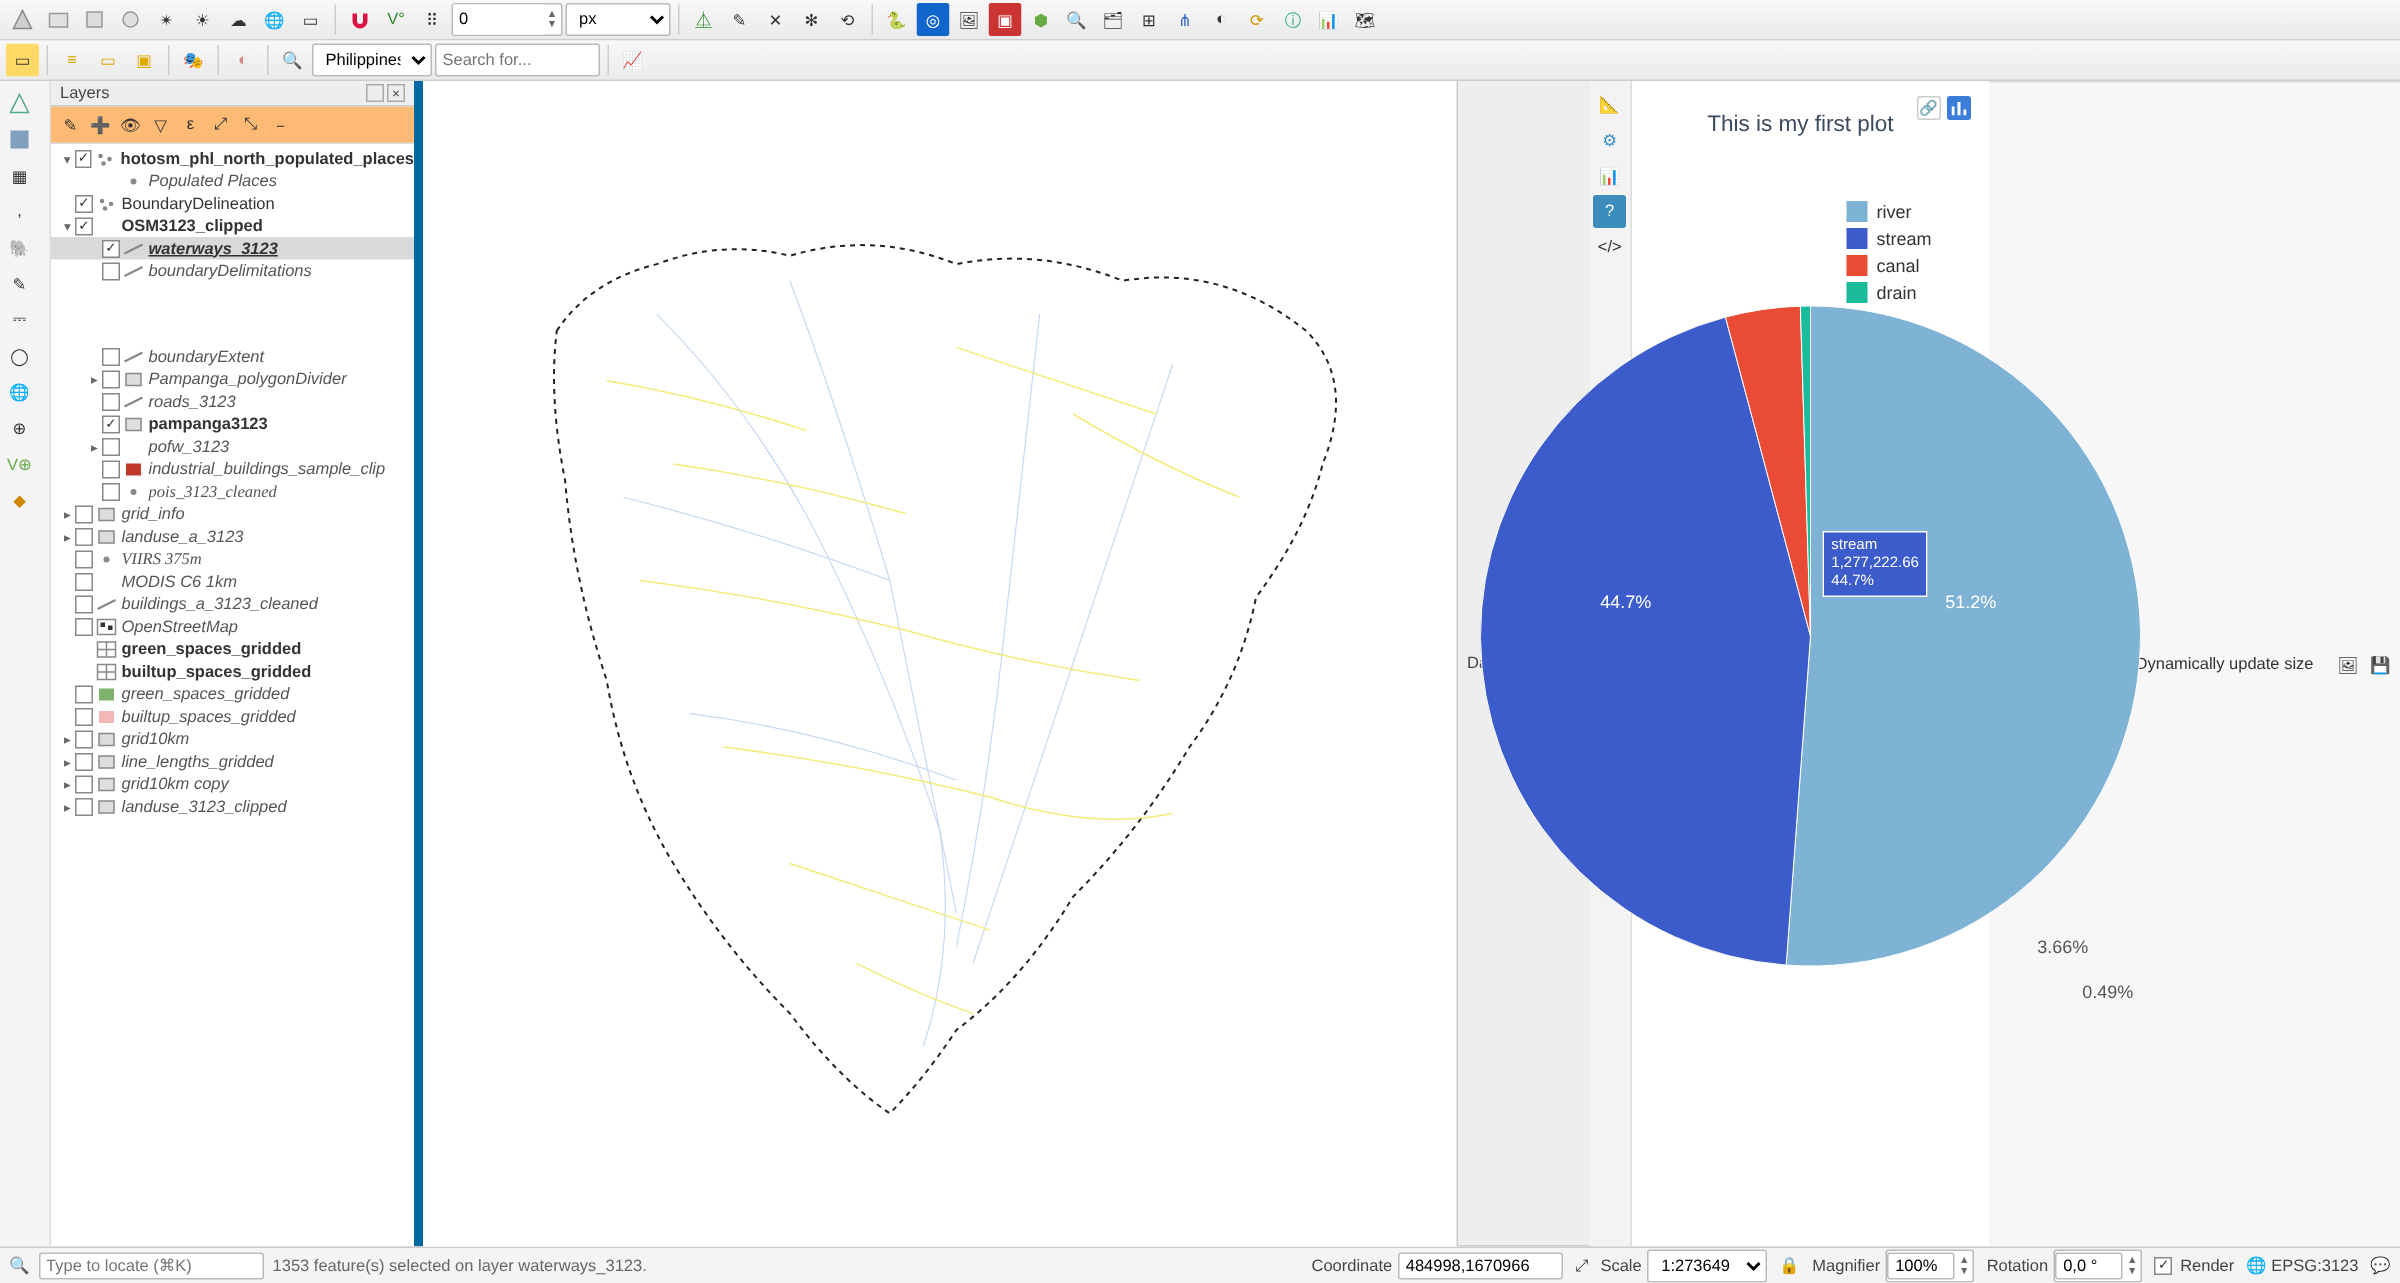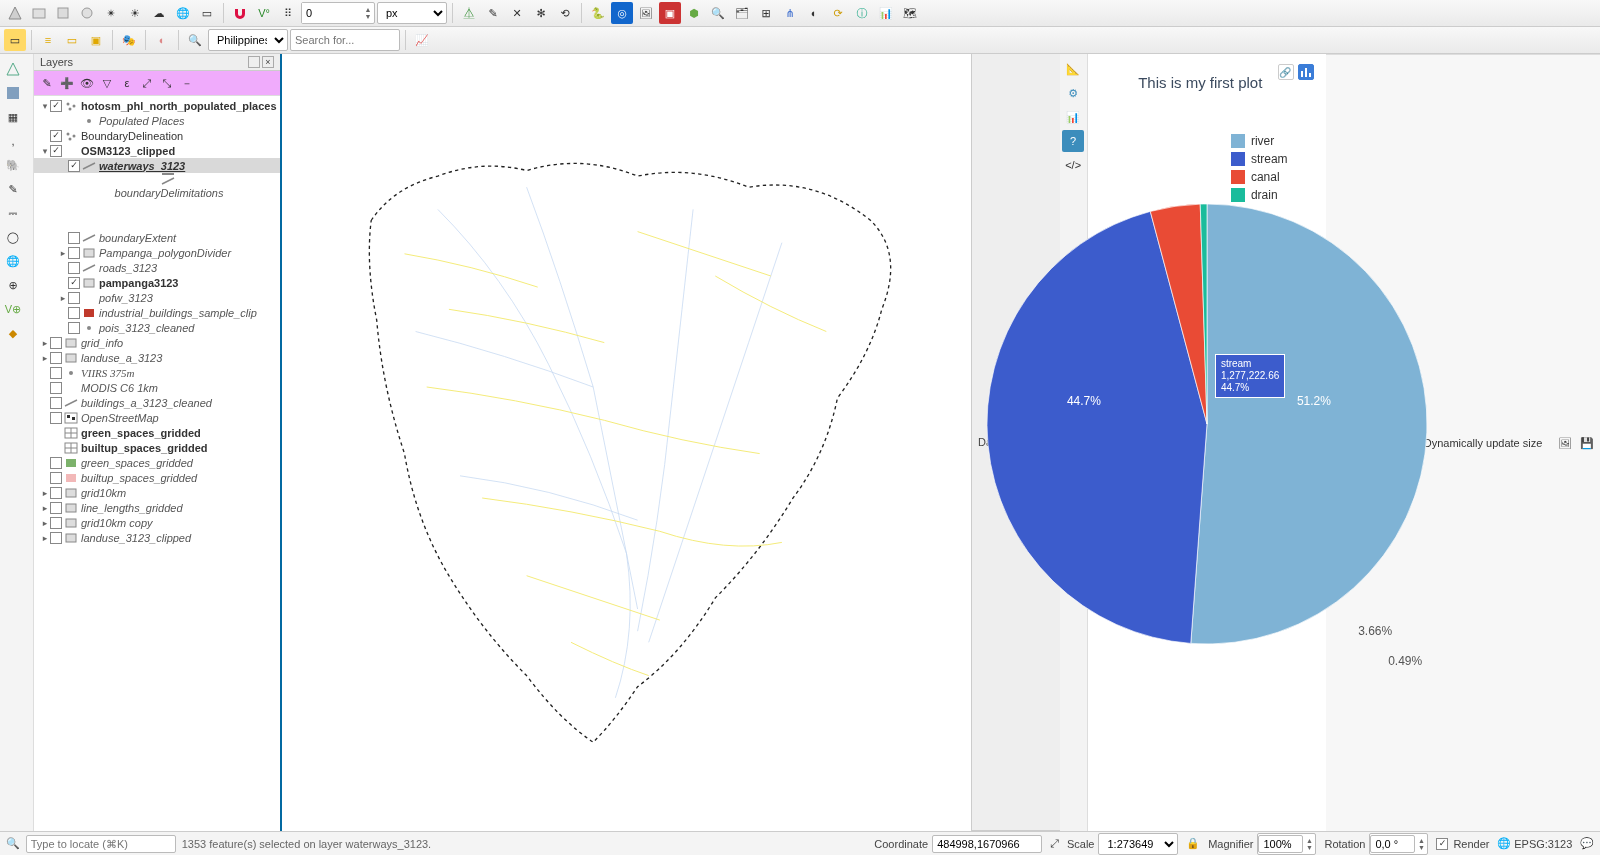--- a/index.html
+++ b/index.html
@@ -6,21 +6,21 @@
 body { font-family: -apple-system, "Helvetica Neue", Arial, sans-serif; font-size: 11px; color: #333; background: #f4f4f4; width: 1600px; height: 855px; overflow: hidden; display: flex; flex-direction: column; }
 .toolbar { background: linear-gradient(#f8f8f8,#eaeaea); border-bottom: 1px solid #ccc; display: flex; align-items: center; padding: 2px 4px; gap: 2px; flex-wrap: nowrap; }
 .toolbar .icon, .side-icons .icon, .panel-tabs .icon { width: 22px; height: 22px; display: inline-flex; align-items: center; justify-content: center; border: 1px solid transparent; border-radius: 2px; cursor: pointer; }
 .toolbar .sep { width: 1px; height: 20px; background: #ccc; margin: 0 3px; }
 .spinbox { display: inline-flex; align-items: center; border: 1px solid #bbb; border-radius: 2px; background: #fff; height: 22px; }
 .spinbox input { border: none; width: 60px; padding: 0 4px; height: 20px; font-size: 11px; outline: none; }
 .spinbox .arrows { width: 12px; display: flex; flex-direction: column; font-size: 7px; line-height: 7px; text-align: center; color: #666; }
 select.combo, input.textin { border: 1px solid #bbb; border-radius: 2px; background: #fff; height: 22px; padding: 0 4px; font-size: 11px; }
 .main { flex: 1; display: flex; min-height: 0; }
 .side-icons { width: 34px; background: #f4f4f4; border-right: 1px solid #ddd; display: flex; flex-direction: column; gap: 2px; padding: 4px 2px; }
-.layers-panel { width: 248px; background: #f0abfc; border-right: 2px solid #0369a1; display: flex; flex-direction: column; }
+.layers-panel { width: 248px; background: #fdba74; border-right: 6px solid #0369a1; display: flex; flex-direction: column; }
 .panel-title { display: flex; align-items: center; justify-content: space-between; padding: 2px 6px; background: #eee; border-bottom: 1px solid #ccc; font-size: 11px; color: #444; }
 .panel-title .winbtns { display: flex; gap: 2px; }
 .layers-toolbar { display: flex; gap: 2px; padding: 3px 4px; border-bottom: 1px solid #ddd; }
 .layers-toolbar .mini { width: 18px; height: 18px; display: flex; align-items: center; justify-content: center; cursor: pointer; }
 .tree { flex: 1; overflow: auto; padding: 2px 0; background: #fff; }
 .tree-row { display: flex; align-items: center; height: 15px; padding-left: 4px; white-space: nowrap; cursor: pointer; }
 .tree-row.selected { background: #d9d9d9; }
 .arrow { width: 10px; text-align: center; color: #666; font-size: 9px; }
 .cb { width: 12px; height: 12px; border: 1px solid #888; background: #fff; margin-right: 2px; display: flex; align-items: center; justify-content: center; font-size: 9px; line-height: 9px; }
 .cb.checked::after { content: "✓"; color: #333; }
@@ -229,21 +229,21 @@
         <div class="tree-row selected" style="padding-left: 24px;">
           <span class="arrow"></span>
           <span class="cb checked"></span>
           <span class="sym">
             <svg>
               <path d="M1 9L13 3" stroke="#888" stroke-width="1.5"></path>
             </svg>
           </span>
           <span class="label underline">waterways_3123</span>
         </div>
-        <div class="tree-row" style="padding-left: 24px; flex-direction: column;">
+        <div class="tree-row" style="padding-left: 24px;">
           <span class="arrow"></span>
           <span class="cb "></span>
           <span class="sym">
             <svg>
               <path d="M1 9L13 3" stroke="#888" stroke-width="1.5"></path>
             </svg>
           </span>
           <span class="label italic">boundaryDelimitations</span>
         </div>
         <div class="tree-row" style="padding-left: 24px; margin-top: 42px;">
@@ -295,21 +295,21 @@
         <div class="tree-row" style="padding-left: 24px;">
           <span class="arrow"></span>
           <span class="cb "></span>
           <span class="sym">
             <svg>
               <rect x="2" y="2" width="10" height="8" fill="#c0392b"></rect>
             </svg>
           </span>
           <span class="label italic">industrial_buildings_sample_clip</span>
         </div>
-        <div class="tree-row" style="padding-left: 24px;">
+        <div class="tree-row" style="padding-left: 24px; font-family: Liberation Serif, serif;">
           <span class="arrow"></span>
           <span class="cb "></span>
           <span class="sym">
             <svg>
               <circle cx="7" cy="6" r="2" fill="#888"></circle>
             </svg>
           </span>
           <span class="label italic">pois_3123_cleaned</span>
         </div>
         <div class="tree-row" style="padding-left: 6px;">

